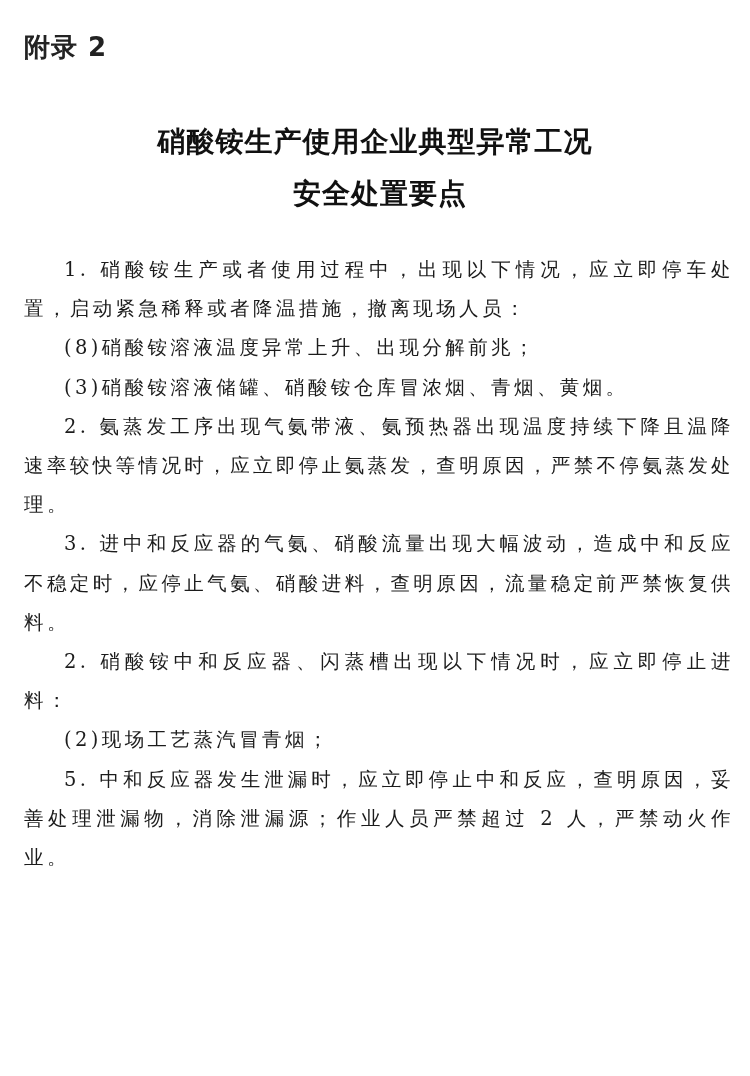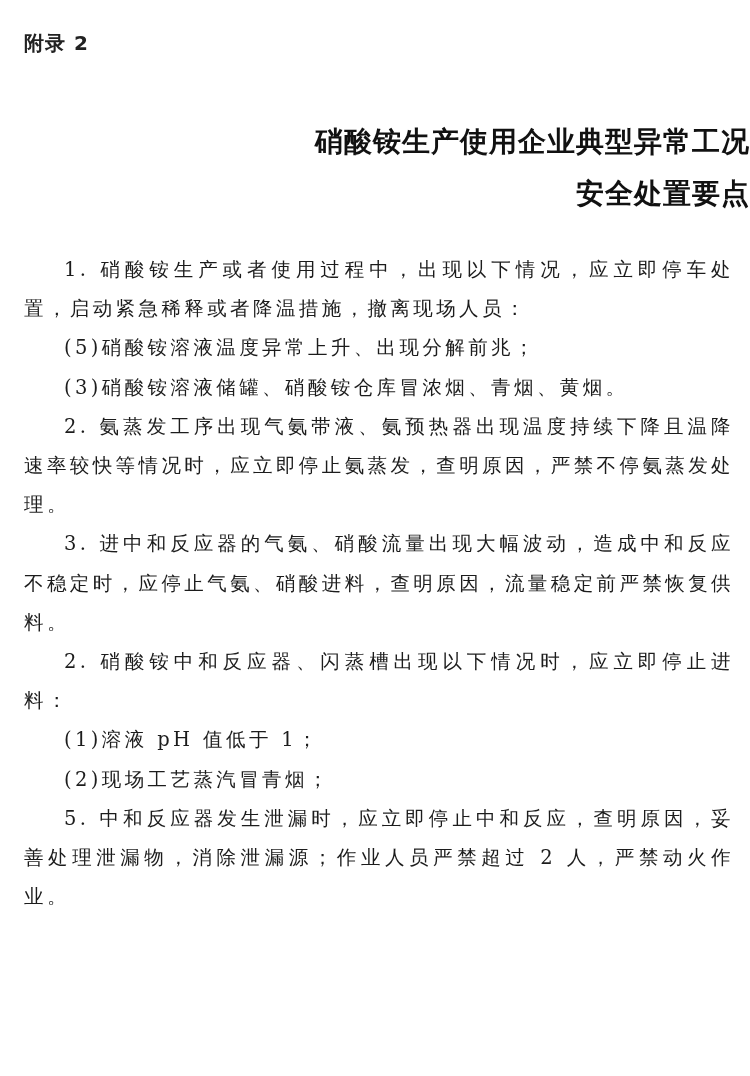--- a/index.html
+++ b/index.html
@@ -4,24 +4,24 @@
 <style>
   html, body { margin: 0; padding: 0; background: #ffffff; }
   body {
     width: 750px; height: 1076px; overflow: hidden; position: relative;
     color: #1a1a1a;
     font-family: "DejaVu Serif", "Liberation Serif", serif;
   }
   .appendix-label {
     position: absolute; left: 24px; top: 30px;
     font-family: "DejaVu Sans", "Liberation Sans", sans-serif;
-    font-size: 20px; font-weight: bold; color: #222; letter-spacing: 1px;
+    font-size: 26px; font-weight: bold; color: #222; letter-spacing: 1px;
   }
   .title-block {
-    position: absolute; left: 0; top: 116px; width: 750px; text-align: right;
+    position: absolute; left: 0; top: 116px; width: 750px; text-align: center;
   }
   .title-line {
     font-family: "DejaVu Serif", "Liberation Serif", serif;
     font-weight: bold; font-size: 28px; line-height: 52px; letter-spacing: 1px;
     color: #111;
   }
   .title-line.second { margin-left: 10px; }
   .body-block {
     position: absolute; left: 24px; top: 250px; width: 710px;
     font-size: 19.5px; line-height: 39.2px; letter-spacing: 3.4px;
@@ -37,26 +37,25 @@
 <div>
   <div class="appendix-label">附录 2</div>
 
   <div class="title-block">
     <div class="title-line">硝酸铵生产使用企业典型异常工况</div>
     <div class="title-line second">安全处置要点</div>
   </div>
 
   <div class="body-block">
     <p class="para">1. 硝酸铵生产或者使用过程中，出现以下情况，应立即停车处置，启动紧急稀释或者降温措施，撤离现场人员：</p>
-    <p class="sub">(5)硝酸铵溶液温度异常上升、出现分解前兆；</p>
+    <p class="sub">(8)硝酸铵溶液温度异常上升、出现分解前兆；</p>
     <p class="sub">(3)硝酸铵溶液储罐、硝酸铵仓库冒浓烟、青烟、黄烟。</p>
 
     <p class="para">2. 氨蒸发工序出现气氨带液、氨预热器出现温度持续下降且温降速率较快等情况时，应立即停止氨蒸发，查明原因，严禁不停氨蒸发处理。</p>
 
     <p class="para">3. 进中和反应器的气氨、硝酸流量出现大幅波动，造成中和反应不稳定时，应停止气氨、硝酸进料，查明原因，流量稳定前严禁恢复供料。</p>
 
     <p class="para">2. 硝酸铵中和反应器、闪蒸槽出现以下情况时，应立即停止进料：</p>
-    <p class="sub">(1)溶液 pH 值低于 1；</p>
     <p class="sub">(2)现场工艺蒸汽冒青烟；</p>
 
     <p class="para">5. 中和反应器发生泄漏时，应立即停止中和反应，查明原因，妥善处理泄漏物，消除泄漏源；作业人员严禁超过 2 人，严禁动火作业。</p>
   </div>
 </div>
 
 </body></html>

